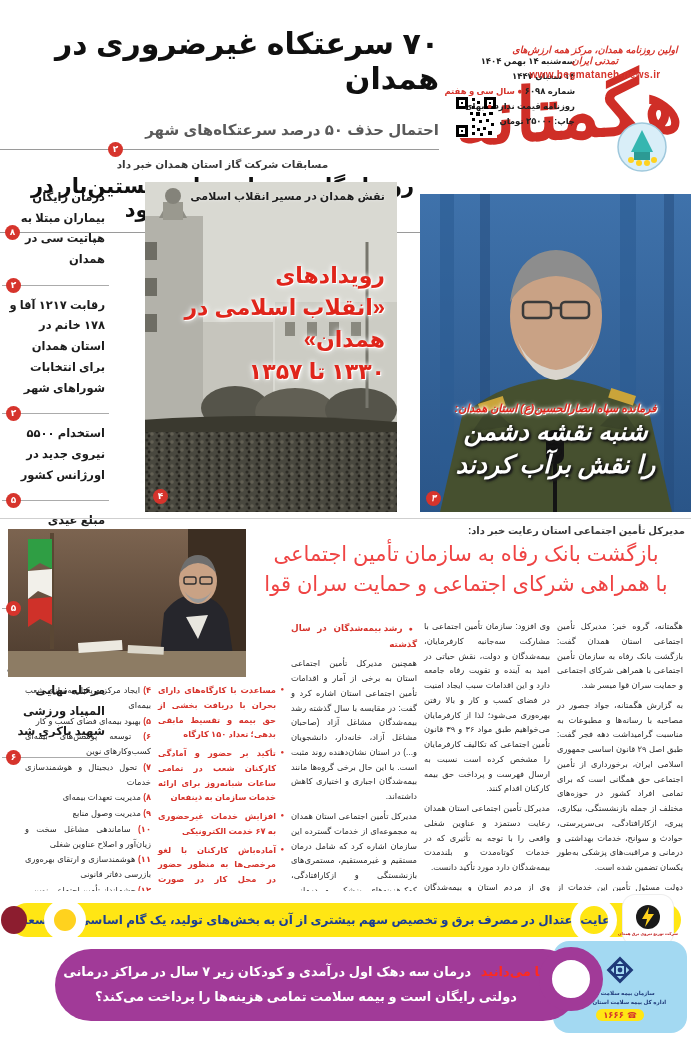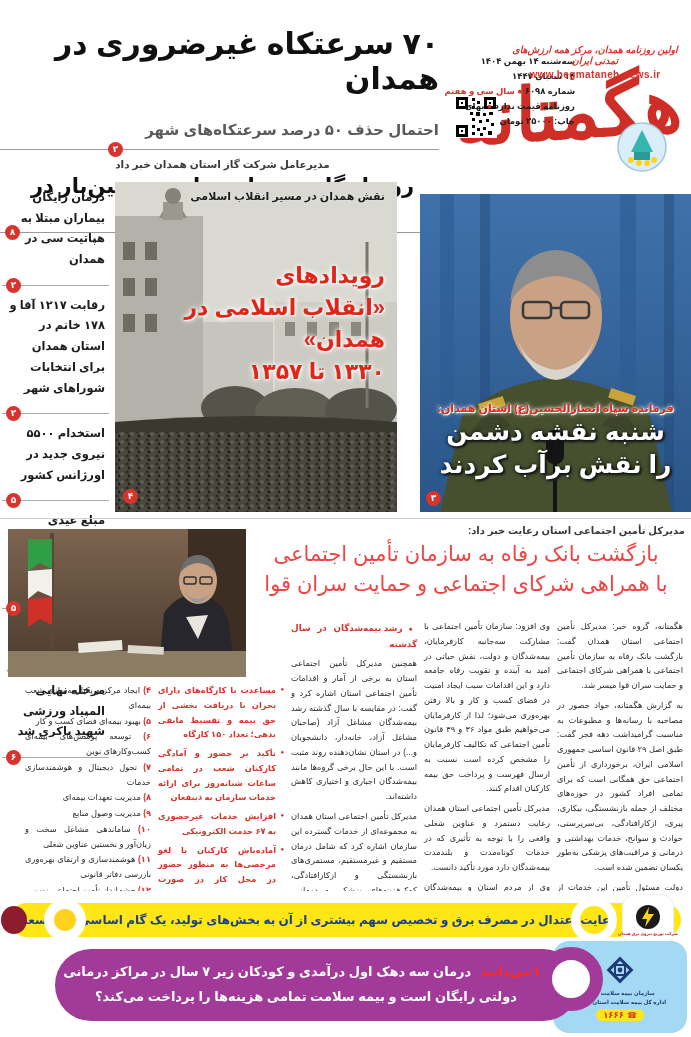--- a/index.html
+++ b/index.html
@@ -27,30 +27,30 @@
   .rule{position:relative;border-top:1.6px solid #9a9a9a;margin-top:10px;}
   .badge{width:15px;height:15px;border-radius:50%;background:#d6342c;color:#fff;font-size:9px;
     font-weight:700;display:flex;align-items:center;justify-content:center;line-height:1;}
   .rule .badge{position:absolute;top:-8px;}
   .second-block{padding-top:8px;text-align:center;}
   .second-kicker{font-size:10.5px;font-weight:700;color:#3a3a3a;}
   .second-headline{font-size:21px;font-weight:900;color:#101010;margin-top:4px;}
 
   
   .mid{height:340px;display:flex;direction:rtl;}
-  .commander{width:292px;position:relative;padding-top:16px;box-sizing:border-box;}
+  .commander{width:292px;position:relative;padding-top:16px;box-sizing:border-box;font-style:italic;}
   .cmd-photo{position:relative;width:271px;height:318px;overflow:hidden;}
   .cmd-text{position:absolute;left:0;right:0;bottom:30px;text-align:center;z-index:2;}
   .cmd-kicker{font-size:11px;font-weight:800;color:#e0251b;
     text-shadow:0 0 3px #fff,0 0 5px #fff,1px 1px 0 #fff;}
   .cmd-title{font-size:25px;font-weight:900;color:#fff;line-height:1.35;
     text-shadow:0 0 4px #000,2px 2px 2px #222;}
   .cmd-badge{position:absolute;left:6px;bottom:6px;z-index:3;}
   .history{width:286px;position:relative;padding-top:4px;box-sizing:border-box;}
-  .hist-photo{position:relative;width:282px;height:330px;margin-right:2px;overflow:hidden;}
+  .hist-photo{position:relative;width:252px;height:330px;margin-right:2px;overflow:hidden;}
   .hist-kicker{position:absolute;top:8px;right:12px;font-size:11px;font-weight:800;color:#1c1c1c;
     text-shadow:0 0 3px #eee;z-index:2;}
   .hist-title{position:absolute;top:30px;right:12px;text-align:right;z-index:2;
     font-size:22px;font-weight:900;color:#e0251b;line-height:1.45;
     text-shadow:0 0 4px #fff,0 0 7px #fff,1px 1px 0 #fff;margin-top:48px;}
   .hist-badge{position:absolute;left:8px;bottom:8px;z-index:3;}
   .briefs{flex:1;padding:0 4px 0 2px;}
   .brief{position:relative;padding:9px 4px 15px;border-bottom:1px solid #ababab;
     text-align:right;font-size:11.5px;font-weight:800;color:#1c1c1c;line-height:1.8;}
   .brief .badge{position:absolute;left:4px;bottom:-8px;z-index:1;}
@@ -176,21 +176,21 @@
 
     <div class="mast-news">
       <div class="lead-block">
         <div class="lead-headline">۷۰ سرعتکاه غیرضروری در همدان</div>
         <div class="lead-subhead">احتمال حذف ۵۰ درصد سرعتکاه‌های شهر</div>
         <div class="rule">
           <span class="badge" style="left:108px">۲</span>
         </div>
       </div>
       <div class="second-block">
-        <div class="second-kicker">مدیرعامل شرکت گاز استان همدان خبر داد</div>
+        <div class="second-kicker">مسابقات شرکت گاز استان همدان خبر داد</div>
         <div class="second-headline">رویداد گاز و رسانه برای نخستین‌بار در استان اجرا می‌شود</div>
         <div class="rule">
           <span class="badge" style="left:5px">۸</span>
         </div>
       </div>
     </div>
   </header>
 
   <section class="mid">
 
@@ -377,21 +377,21 @@
             <li><span class="n">۵)</span> <span>بهبود بیمه‌ای فضای کسب و کار</span></li>
 
             <li><span class="n">۶)</span> <span>توسعه پوشش‌های بیمه‌ای کسب‌وکارهای نوین</span></li>
 
             <li><span class="n">۷)</span> <span>تحول دیجیتال و هوشمندسازی خدمات</span></li>
 
             <li><span class="n">۸)</span> <span>مدیریت تعهدات بیمه‌ای</span></li>
 
             <li><span class="n">۹)</span> <span>مدیریت وصول منابع</span></li>
 
-            <li><span class="n">۱۰)</span> <span>ساماندهی مشاغل سخت و زیان‌آور و نخستین عناوین شغلی</span></li>
+            <li><span class="n">۱۰)</span> <span>ساماندهی مشاغل سخت و زیان‌آور و اصلاح عناوین شغلی</span></li>
 
             <li><span class="n">۱۱)</span> <span>هوشمندسازی و ارتقای بهره‌وری بازرسی دفاتر قانونی</span></li>
 
             <li><span class="n">۱۲)</span> <span>چشم‌انداز تأمین اجتماعی نوین</span></li>
 
           </ul>
       </div>
     </div>
   </section>
 

